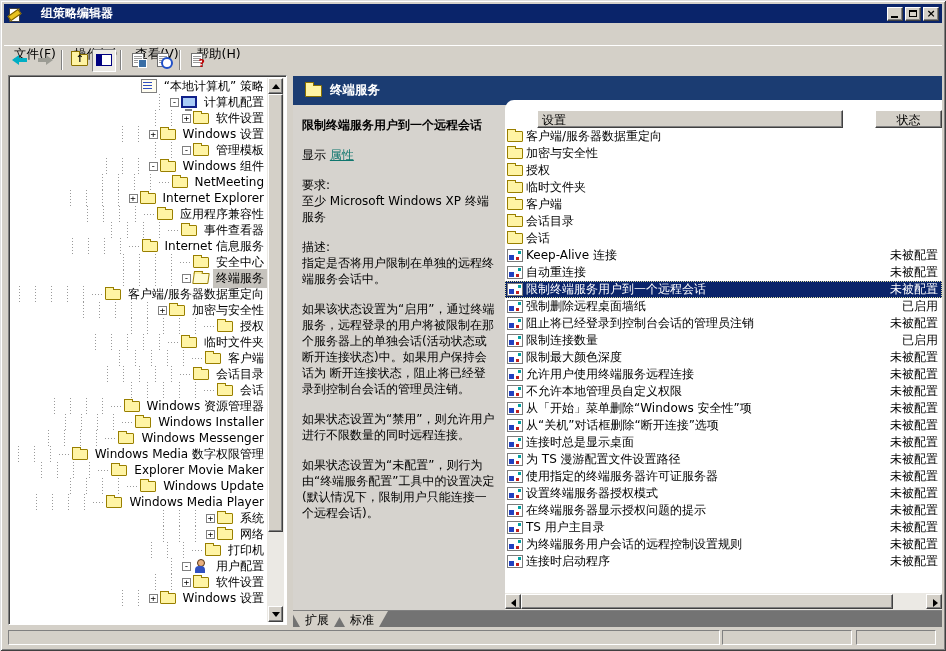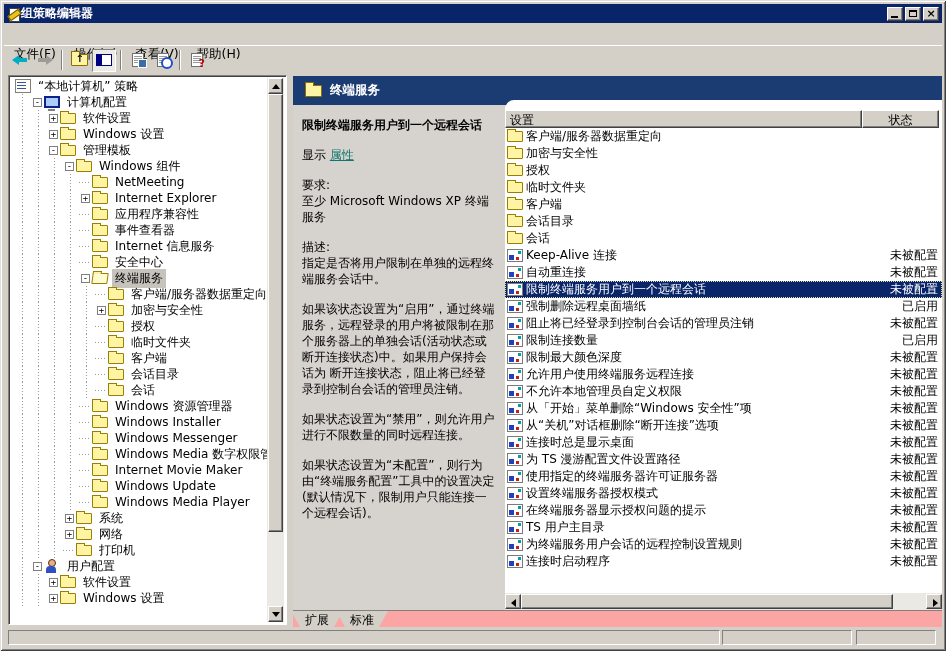--- a/index.html
+++ b/index.html
@@ -4,21 +4,21 @@
 <style>
   * { box-sizing: border-box; margin: 0; padding: 0; }
   html,body { width:946px; height:651px; overflow:hidden; }
   body { font-family:"DejaVu Sans","Liberation Sans",sans-serif; font-size:12px; color:#000; background:#D4D0C8; }
 
   .window { position:relative; width:946px; height:651px; background:#D4D0C8;
     box-shadow: inset 1px 1px 0 #DFDFDF, inset -1px -1px 0 #404040, inset 2px 2px 0 #FFFFFF, inset -2px -2px 0 #808080; }
 
   
   .titlebar { position:absolute; left:4px; top:4px; right:4px; height:19px; background:#0A246A;
-    display:flex; align-items:center; padding:0 3px; gap:0; }
+    display:flex; align-items:center; padding:0 3px; gap:20px; }
   .title-text { color:#fff; font-weight:bold; font-size:12px; flex:1; white-space:nowrap; }
   .app-icon { width:14px; height:14px; position:relative; flex:0 0 14px; }
   .app-icon::before { content:""; position:absolute; left:2px; top:1px; width:9px; height:12px; background:#fff; border:1px solid #404040; }
   .app-icon::after { content:""; position:absolute; left:1px; top:5px; width:11px; height:4px; background:#E8C31F; border:1px solid #7A5C00; transform:rotate(-35deg); }
   .win-btns { display:flex; gap:2px; }
   .winbtn { width:16px; height:14px; background:#D4D0C8; border:1px solid; border-color:#fff #404040 #404040 #fff;
     box-shadow: inset -1px -1px 0 #808080; position:relative; cursor:default; padding:0; }
   .glyph-min { position:absolute; left:3px; bottom:2px; width:7px; height:2px; background:#000; }
   .glyph-max { position:absolute; left:3px; top:2px; width:8px; height:7px; border:1px solid #000; border-top-width:2px; }
   .glyph-close { position:absolute; left:0; top:0; right:0; bottom:0; font:bold 11px/12px "DejaVu Sans",sans-serif; text-align:center; }
@@ -50,21 +50,21 @@
   .icon-props::after { content:""; position:absolute; right:-4px; bottom:-2px; width:7px; height:7px; background:#3A6EA5; border:1px solid #fff; }
   .icon-export::after { content:""; position:absolute; right:-5px; bottom:-3px; width:8px; height:8px; border:2px solid #2050C8; border-radius:50%; background:#fff; }
   .icon-help::after { content:"?"; position:absolute; right:-3px; bottom:-3px; font:bold 11px/11px "DejaVu Sans",sans-serif; color:#C00000; }
 
   
   .main { position:absolute; left:4px; top:75px; right:4px; height:552px; }
 
   .tree-panel { position:absolute; left:4px; top:0; width:279px; height:550px; background:#fff;
     border:1px solid; border-color:#808080 #fff #fff #808080; box-shadow: inset 1px 1px 0 #404040; }
   .tree-scroll-area { position:absolute; left:2px; top:2px; right:19px; bottom:2px; overflow:hidden; }
-  .tree-row { display:flex; align-items:center; height:16px; white-space:nowrap; padding-left:4px; }
+  .tree-row { display:flex; align-items:center; height:16px; white-space:nowrap; padding-left:4px;justify-content:flex-end; }
   .guide { width:16px; height:16px; position:relative; flex:0 0 16px; }
   .guide::after { content:""; position:absolute; left:7px; top:0; bottom:0; width:1px;
     background-image:repeating-linear-gradient(to bottom,#9a9a9a 0 1px,transparent 1px 3px); }
   .connector { width:13px; height:16px; position:relative; flex:0 0 13px; }
   .connector::after { content:""; position:absolute; left:0; top:8px; height:1px; right:1px;
     background-image:repeating-linear-gradient(to right,#9a9a9a 0 1px,transparent 1px 3px); }
   .expander { width:9px; height:9px; flex:0 0 9px; margin:0 2px; border:1px solid #808080; background:#fff;
     font:9px/7px "DejaVu Sans Mono",monospace; text-align:center; color:#000; }
   .ticon { flex:0 0 16px; margin-right:4px; }
   .t-folder, .t-folder-open, .l-folder { position:relative; width:16px; height:11px; background:#FFF4A4; border:1px solid #997F00; border-radius:1px; }
@@ -88,21 +88,21 @@
 
   .desc { position:absolute; left:0; top:30px; width:212px; bottom:17px; background:#D6D3CE; padding:12px 9px 0 9px; overflow:hidden; line-height:16px; }
   .desc-title { font-weight:bold; margin-bottom:14px; }
   .desc-line { margin-bottom:14px; }
   .desc p { margin-bottom:14px; }
   .link { color:#0f766e; text-decoration:underline; cursor:pointer; }
 
   .list-panel { position:absolute; left:212px; top:25px; right:0; bottom:34px; background:#fff; border-top-left-radius:9px; overflow:hidden; }
   .list-header { position:absolute; left:0; top:10px; right:0; height:18px; display:flex; }
   .hcell { background:#D4D0C8; border:1px solid; border-color:#fff #404040 #404040 #fff; box-shadow:inset -1px -1px 0 #808080;
-    height:18px; padding:1px 4px 0 4px; white-space:nowrap; overflow:hidden; }
+    height:18px; padding:1px 4px 0 4px; white-space:nowrap; overflow:hidden;margin-left:32px; }
   .hcell.c1 { width:357px; }
   .hcell.c2 { width:77px; text-align:center; }
   .list-rows { position:absolute; left:0; top:28px; right:0; bottom:0; }
   .list-row { display:flex; align-items:center; height:17px; padding-left:2px; }
   .list-row .licon { flex:0 0 16px; margin-right:3px; }
   .l-policy { position:relative; width:13px; height:13px; background:#fff; border:1px solid #7A7A7A; }
   .l-policy::before { content:""; position:absolute; left:1px; bottom:1px; width:5px; height:5px; background:#2040C0; }
   .l-policy::after { content:""; position:absolute; right:1px; top:1px; width:3px; height:3px; background:#00A0A0; box-shadow:-2px 6px 0 #C02020; }
   .list-row .llabel { flex:1; white-space:nowrap; overflow:hidden; }
   .list-row .lstatus { flex:0 0 77px; text-align:right; padding-right:4px; white-space:nowrap; }
@@ -115,21 +115,21 @@
   .sbtn.right { right:0; } .sbtn.right::after { left:6px; border-left:5px solid #000; }
   .hthumb { position:absolute; left:16px; top:1px; width:372px; height:15px; background:#D4D0C8; border:1px solid; border-color:#fff #404040 #404040 #fff; box-shadow:inset -1px -1px 0 #808080; }
 
   .vscroll { position:absolute; right:2px; top:2px; bottom:2px; width:17px; background:#EBE9E4; }
   .vbtn { position:absolute; left:1px; width:15px; height:16px; background:#D4D0C8; border:1px solid; border-color:#fff #404040 #404040 #fff; box-shadow:inset -1px -1px 0 #808080; }
   .vbtn::after { content:""; position:absolute; left:3px; width:0; height:0; border-left:4px solid transparent; border-right:4px solid transparent; }
   .vbtn.up { top:0; } .vbtn.up::after { top:5px; border-bottom:5px solid #000; }
   .vbtn.down { bottom:0; } .vbtn.down::after { top:5px; border-top:5px solid #000; }
   .vthumb { position:absolute; left:1px; top:16px; height:438px; width:15px; background:#D4D0C8; border:1px solid; border-color:#fff #404040 #404040 #fff; box-shadow:inset -1px -1px 0 #808080; }
 
-  .tabstrip { position:absolute; left:0; right:0; bottom:0; height:17px; background:#fca5a5; border-top:1px solid #808080; padding-left:5px; display:flex; }
+  .tabstrip { position:absolute; left:0; right:0; bottom:0; height:17px; background:#737373; border-top:1px solid #808080; padding-left:5px; display:flex; }
   .tab { height:16px; padding:1px 14px 0 14px; background:#D4D0C8; margin-left:-7px;
     clip-path:polygon(0 0, 100% 0, calc(100% - 9px) 100%, 9px 100%); filter:drop-shadow(0 1px 0 #404040) drop-shadow(1px 0 0 #808080); white-space:nowrap; }
   .tab.active { z-index:2; }
 
   .statusbar { position:absolute; left:4px; right:4px; top:627px; height:20px; background:#D4D0C8; }
   .seg { position:absolute; top:3px; height:15px; background:#D4D0C8; border:1px solid; border-color:#808080 #fff #fff #808080; }
   .seg.s1 { left:4px; width:712px; }
   .seg.s2 { left:718px; width:130px; }
   .seg.s3 { left:852px; width:80px; }
 </style>
@@ -400,21 +400,21 @@
             <span class="ticon t-folder"></span>
             <span class="tlabel">Windows Media 数字权限管理</span>
           </div>
           <div class="tree-row">
             <span class="guide"></span>
             <span class="guide"></span>
             <span class="guide"></span>
             <span class="guide"></span>
             <span class="connector"></span>
             <span class="ticon t-folder"></span>
-            <span class="tlabel">Internet Movie Maker</span>
+            <span class="tlabel">Explorer Movie Maker</span>
           </div>
           <div class="tree-row">
             <span class="guide"></span>
             <span class="guide"></span>
             <span class="guide"></span>
             <span class="guide"></span>
             <span class="connector"></span>
             <span class="ticon t-folder"></span>
             <span class="tlabel">Windows Update</span>
           </div>

